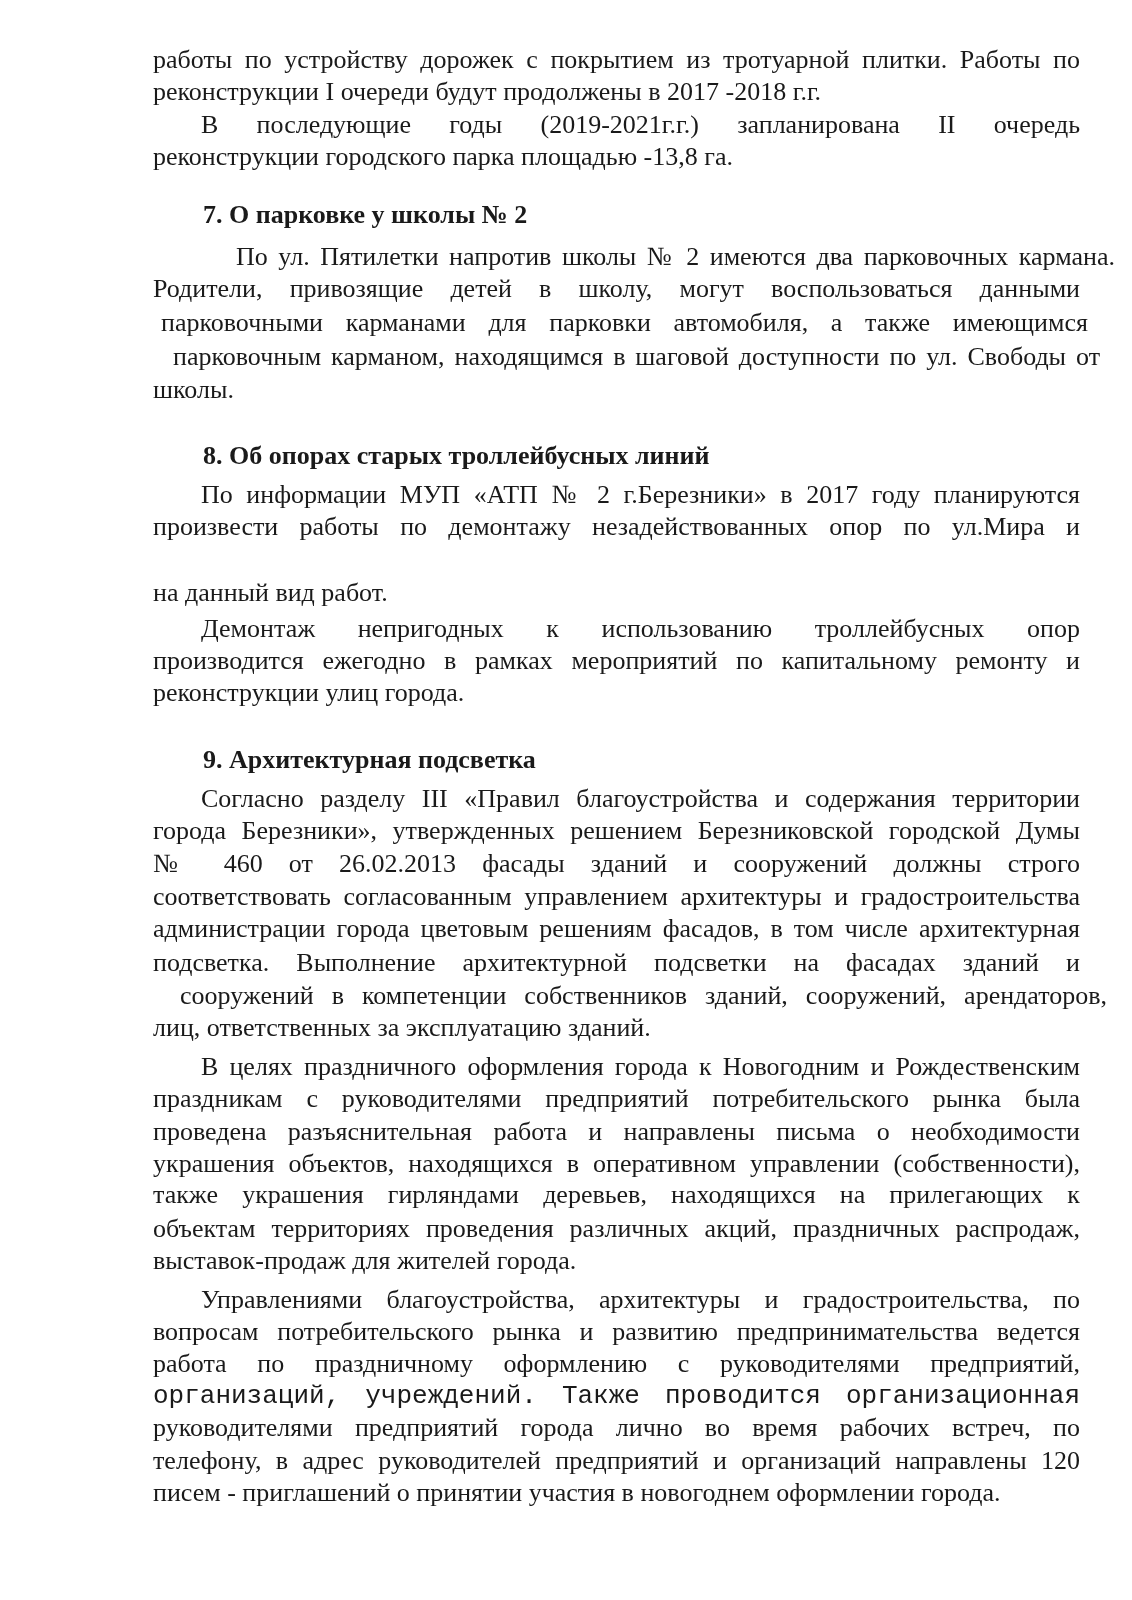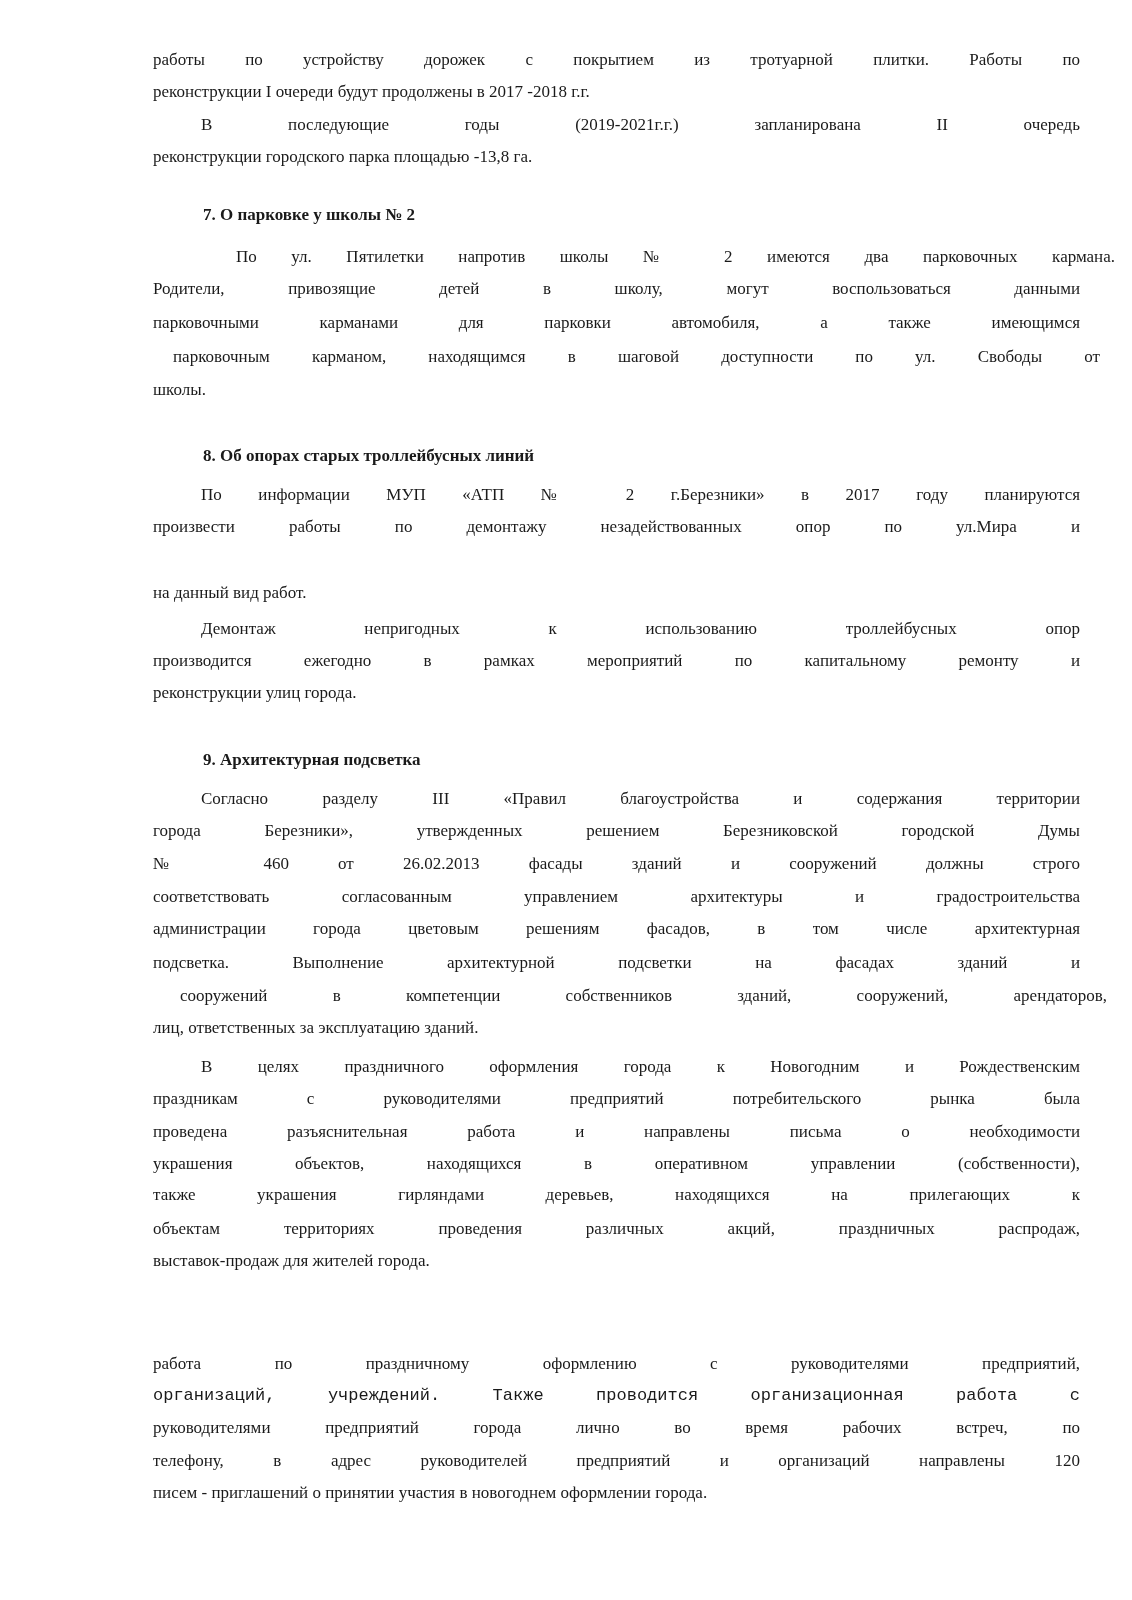--- a/index.html
+++ b/index.html
@@ -1,33 +1,33 @@
 <!DOCTYPE html>
 <html><head>
 <meta charset="utf-8">
 <style>
   html, body { margin: 0; padding: 0; background: #ffffff; }
   body { width: 1132px; height: 1600px; position: relative; overflow: hidden; font-family: "Liberation Serif", serif; color: #1a1a1a; }
   .page { position: absolute; left: 0; top: 0; width: 1132px; height: 1600px; }
-  .ln { position: absolute; font-size: 17px; line-height: 32px; white-space: nowrap; }
+  .ln { position: absolute; font-size: 26px; line-height: 32px; white-space: nowrap; }
   .j { text-align: justify; text-align-last: justify; white-space: normal; height: 32px; overflow: hidden; }
   .h { font-weight: bold; }
 </style>
 </head>
 <body>
 
 <div class="page" id="page">
     <div class="ln j" style="left: 153px; width: 927px; top: 44px;">работы по устройству дорожек с покрытием из тротуарной плитки. Работы по</div>
     <div class="ln" style="left: 153px; top: 76px; text-align: center;">реконструкции I очереди будут продолжены в 2017 -2018 г.г.</div>
     <div class="ln j" style="left: 201px; width: 879px; top: 109px;">В последующие годы (2019-2021г.г.) запланирована II очередь</div>
     <div class="ln" style="left: 153px; top: 141px;">реконструкции городского парка площадью -13,8 га.</div>
     <div class="ln h" style="left: 203px; top: 199px;">7. О парковке у школы № 2</div>
     <div class="ln j" style="left: 201px; width: 879px; top: 241px; margin-left: 35px;">По ул. Пятилетки напротив школы № 2 имеются два парковочных кармана.</div>
     <div class="ln j" style="left: 153px; width: 927px; top: 273px;">Родители, привозящие детей в школу, могут воспользоваться данными</div>
-    <div class="ln j" style="left: 153px; width: 927px; top: 307px;">парковочными карманами для парковки автомобиля, а также имеющимся</div>
+    <div class="ln j" style="left: 161px; width: 927px; top: 307px;">парковочными карманами для парковки автомобиля, а также имеющимся</div>
     <div class="ln j" style="left: 153px; width: 927px; top: 341px; margin-left: 20px;">парковочным карманом, находящимся в шаговой доступности по ул. Свободы от</div>
     <div class="ln" style="left: 153px; top: 374px;">школы.</div>
     <div class="ln h" style="left: 203px; top: 440px;">8. Об опорах старых троллейбусных линий</div>
     <div class="ln j" style="left: 201px; width: 879px; top: 479px;">По информации МУП «АТП № 2 г.Березники» в 2017 году планируются</div>
     <div class="ln j" style="left: 153px; width: 927px; top: 511px;">произвести работы по демонтажу незадействованных опор по ул.Мира и</div>
     <div class="ln" style="left: 153px; top: 577px;">на данный вид работ.</div>
     <div class="ln j" style="left: 201px; width: 879px; top: 613px;">Демонтаж непригодных к использованию троллейбусных опор</div>
     <div class="ln j" style="left: 153px; width: 927px; top: 645px;">производится ежегодно в рамках мероприятий по капитальному ремонту и</div>
     <div class="ln" style="left: 153px; top: 677px;">реконструкции улиц города.</div>
     <div class="ln h" style="left: 203px; top: 744px;">9. Архитектурная подсветка</div>
@@ -39,18 +39,20 @@
     <div class="ln j" style="left: 153px; width: 927px; top: 947px;">подсветка. Выполнение архитектурной подсветки на фасадах зданий и</div>
     <div class="ln j" style="left: 153px; width: 927px; top: 980px; margin-left: 27px;">сооружений в компетенции собственников зданий, сооружений, арендаторов,</div>
     <div class="ln" style="left: 153px; top: 1012px;">лиц, ответственных за эксплуатацию зданий.</div>
     <div class="ln j" style="left: 201px; width: 879px; top: 1051px;">В целях праздничного оформления города к Новогодним и Рождественским</div>
     <div class="ln j" style="left: 153px; width: 927px; top: 1083px;">праздникам с руководителями предприятий потребительского рынка была</div>
     <div class="ln j" style="left: 153px; width: 927px; top: 1116px;">проведена разъяснительная работа и направлены письма о необходимости</div>
     <div class="ln j" style="left: 153px; width: 927px; top: 1148px;">украшения объектов, находящихся в оперативном управлении (собственности),</div>
     <div class="ln j" style="left: 153px; width: 927px; top: 1179px;">также украшения гирляндами деревьев, находящихся на прилегающих к</div>
     <div class="ln j" style="left: 153px; width: 927px; top: 1213px;">объектам территориях проведения различных акций, праздничных распродаж,</div>
     <div class="ln" style="left: 153px; top: 1245px;">выставок-продаж для жителей города.</div>
+    <div class="ln j" style="left: 201px; width: 879px; top: 1284px;">Управлениями благоустройства, архитектуры и градостроительства, по</div>
+    <div class="ln j" style="left: 153px; width: 927px; top: 1316px;">вопросам потребительского рынка и развитию предпринимательства ведется</div>
     <div class="ln j" style="left: 153px; width: 927px; top: 1348px;">работа по праздничному оформлению с руководителями предприятий,</div>
     <div class="ln j" style="left: 153px; width: 927px; top: 1380px; font-family: Liberation Mono, monospace;">организаций, учреждений. Также проводится организационная работа с</div>
     <div class="ln j" style="left: 153px; width: 927px; top: 1412px;">руководителями предприятий города лично во время рабочих встреч, по</div>
     <div class="ln j" style="left: 153px; width: 927px; top: 1445px;">телефону, в адрес руководителей предприятий и организаций направлены 120</div>
     <div class="ln" style="left: 153px; top: 1477px;">писем - приглашений о принятии участия в новогоднем оформлении города.</div>
   </div>
 
 </body></html>

